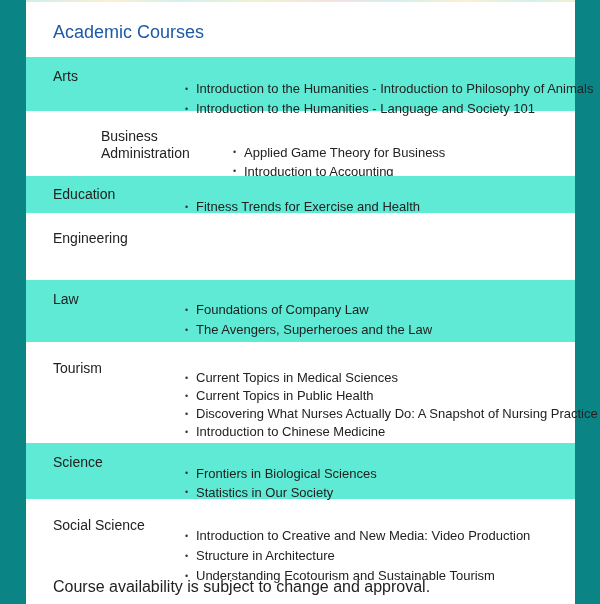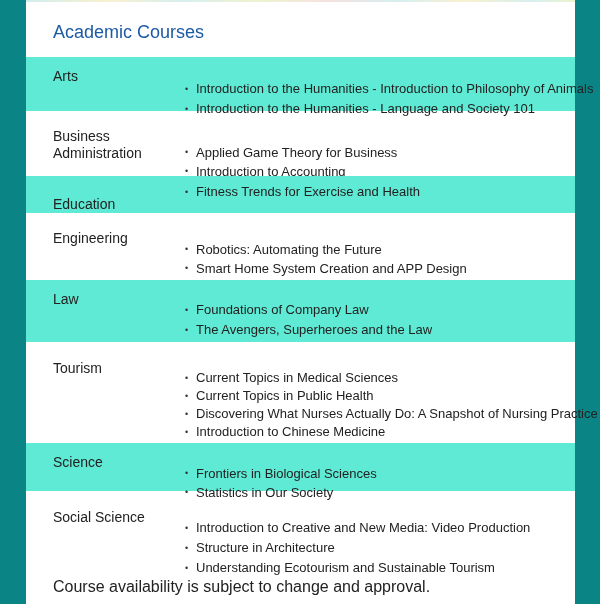--- a/index.html
+++ b/index.html
@@ -49,61 +49,57 @@
 
     <div class="row shaded" style="height:54px;">
       <div class="dept" style="padding-top:11px;">Arts</div>
       <ul class="courses" style="padding-top:10px; line-height:20px;">
         <li>Introduction to the Humanities - Introduction to Philosophy of Animals</li>
         <li>Introduction to the Humanities - Language and Society 101</li>
       </ul>
     </div>
 
     <div class="row" style="height:65px;">
-      <div class="dept" style="padding-top:17px; width:120px; white-space:normal;">Business Administration</div>
+      <div class="dept" style="padding-top:17px; width:120px; white-space:normal;margin-left:48px;">Business Administration</div>
       <ul class="courses" style="padding-top:20px; line-height:19px;">
         <li>Applied Game Theory for Business</li>
         <li>Introduction to Accounting</li>
       </ul>
     </div>
 
-    <div class="row shaded" style="height:37px;align-items:flex-end;">
+    <div class="row shaded" style="height:37px;">
       <div class="dept" style="padding-top:10px;">Education</div>
       <ul class="courses" style="padding-top:10px; line-height:18px;">
         <li>Fitness Trends for Exercise and Health</li>
       </ul>
     </div>
 
     <div class="row" style="height:67px;">
       <div class="dept" style="padding-top:17px;">Engineering</div>
-      <ul class="courses" style="padding-top:15px; line-height:19px;">
-        <li>Robotics: Automating the Future</li>
-        <li>Smart Home System Creation and APP Design</li>
-      </ul>
     </div>
 
     <div class="row shaded" style="height:62px;">
       <div class="dept" style="padding-top:11px;">Law</div>
       <ul class="courses" style="padding-top:8px; line-height:20px;">
         <li>Foundations of Company Law</li>
         <li>The Avengers, Superheroes and the Law</li>
       </ul>
     </div>
 
     <div class="row" style="height:101px;">
       <div class="dept" style="padding-top:18px;">Tourism</div>
       <ul class="courses" style="padding-top:15px; line-height:18px;">
         <li>Current Topics in Medical Sciences</li>
         <li>Current Topics in Public Health</li>
         <li>Discovering What Nurses Actually Do: A Snapshot of Nursing Practice</li>
         <li>Introduction to Chinese Medicine</li>
       </ul>
     </div>
 
-    <div class="row shaded" style="height:48px;">
+    <div class="row shaded" style="height:56px;">
       <div class="dept" style="padding-top:11px;">Science</div>
       <ul class="courses" style="padding-top:9px; line-height:19px;">
         <li>Frontiers in Biological Sciences</li>
         <li>Statistics in Our Society</li>
       </ul>
     </div>
 
     <div class="row" style="height:80px;">
       <div class="dept" style="padding-top:18px;">Social Science</div>
       <ul class="courses" style="padding-top:15px; line-height:20px;">

